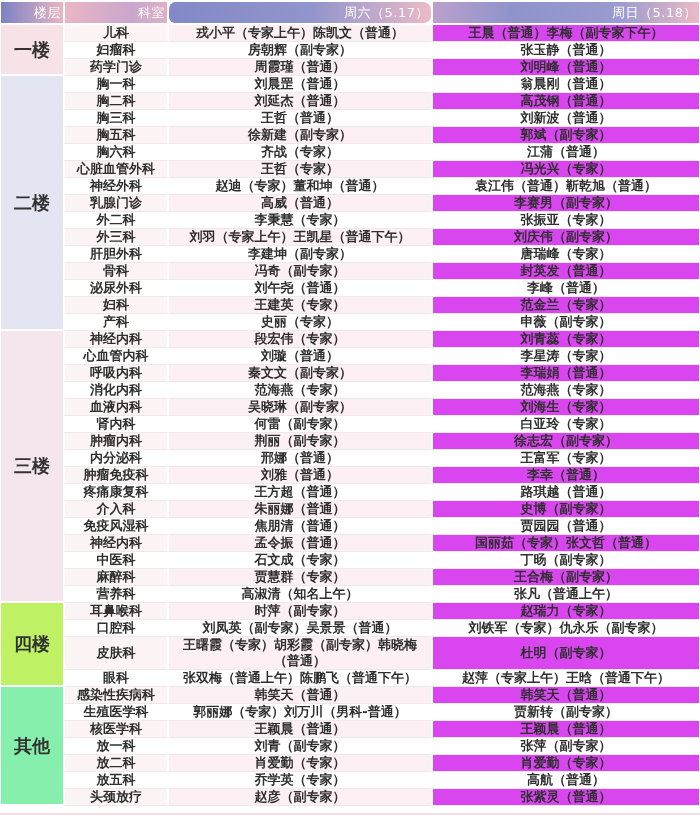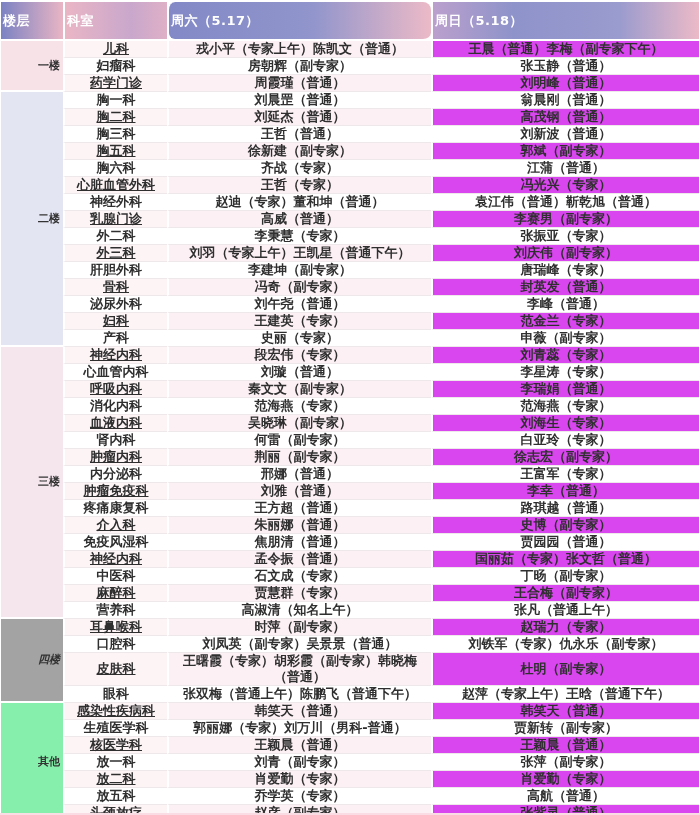--- a/index.html
+++ b/index.html
@@ -10,46 +10,45 @@
   .page{width:700px;height:815px;background:#fff;position:relative;}
   table{
     border-collapse:separate;border-spacing:0;table-layout:fixed;
     width:698px;margin:2px 0 0 1px;
   }
   col.c-floor{width:62px;}
   col.c-dept{width:104px;}
   col.c-sat{width:264px;}
   col.c-sun{width:268px;}
   th{
-    height:21px;padding:8px 2px;
-    color:#ffffff;font-size:13px;font-weight:bold;
-    text-align:left;vertical-align:middle;
+    height:21px;padding:0 2px;
+    color:#ffffff;font-size:13px;font-weight:normal;
+    text-align:right;vertical-align:middle;
     border-bottom:2px solid #fff;
     letter-spacing:0.5px;
   }
   th.h-floor{background:linear-gradient(90deg,#7b82c3 0%,#e9b5c4 100%);}
   th.h-dept{background:linear-gradient(90deg,#eab6c5 0%,#c9a7cc 65%,#dfb0c6 100%);}
   th.h-sat{background:linear-gradient(90deg,#8289c6 0%,#9195cc 55%,#ecbac7 100%);border-radius:8px;}
   th.h-sun{background:linear-gradient(90deg,#bba0cd 0%,#8e93ca 30%,#9a9bce 70%,#ecbac7 100%);margin-top:20px;}
   th + th{border-left:2px solid #fff;}
   td{
     font-size:13px;line-height:16px;font-weight:600;color:#2f2f2f;
     text-align:center;vertical-align:middle;
     padding:0 3px;height:16px;
     border-bottom:1px solid #efe8eb;
     background:#ffffff;
     word-break:break-all;
   }
   td.floor-cell{
-    font-weight:bold;font-size:11px;color:#333;
+    font-weight:bold;font-size:18px;color:#333;
     border-bottom:2px solid #ffffff;
-    text-align:right;
   }
   td.department-cell,td.saturday-cell,td.sunday-cell{border-left:2px solid #ffffff;}
-  tr.stripe td.department-cell{background:#fdf4f6;text-decoration:underline;}
+  tr.stripe td.department-cell{background:#fdf4f6;}
   tr.stripe td.saturday-cell{background:#fcf0f4;}
   tr.stripe td.sunday-cell{background:#d946ef;}
   .bottom-bar{
     position:absolute;left:0;bottom:0;width:700px;height:4px;
     background:#f9dce4;
   }
 </style>
 </head>
 <body>
 
@@ -237,21 +236,21 @@
           <td class="department-cell">麻醉科</td>
           <td class="saturday-cell">贾慧群（专家）</td>
           <td class="sunday-cell">王合梅（副专家）</td>
         </tr>
         <tr>
           <td class="department-cell">营养科</td>
           <td class="saturday-cell">高淑清（知名上午）</td>
           <td class="sunday-cell">张凡（普通上午）</td>
         </tr>
         <tr class="stripe">
-          <td rowspan="4" class="floor-cell" style="background: #a3a3a3; font-style: italic;">四楼</td>
+          <td rowspan="4" class="floor-cell" style="background: #bef264;">四楼</td>
           <td class="department-cell">耳鼻喉科</td>
           <td class="saturday-cell">时萍（副专家）</td>
           <td class="sunday-cell">赵瑞力（专家）</td>
         </tr>
         <tr>
           <td class="department-cell">口腔科</td>
           <td class="saturday-cell">刘凤英（副专家）吴景景（普通）</td>
           <td class="sunday-cell">刘铁军（专家）仇永乐（副专家）</td>
         </tr>
         <tr class="stripe">

